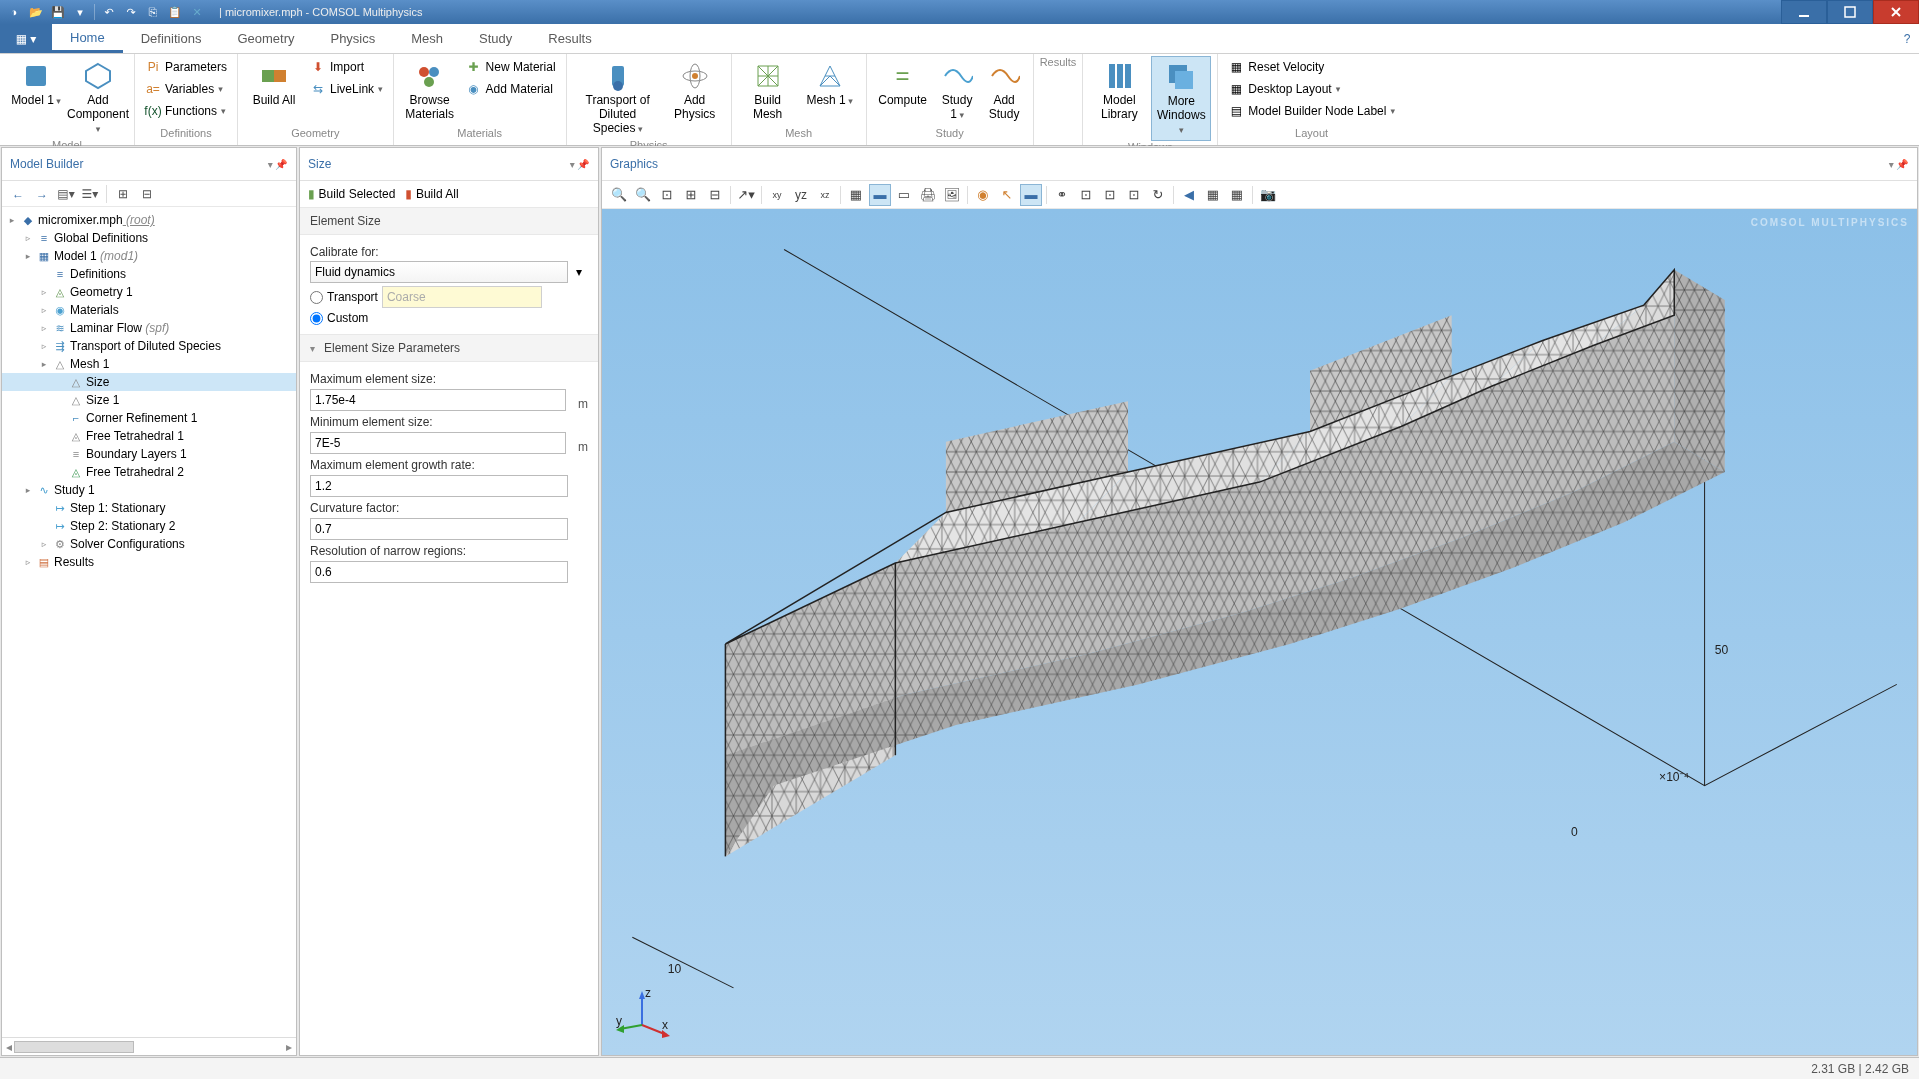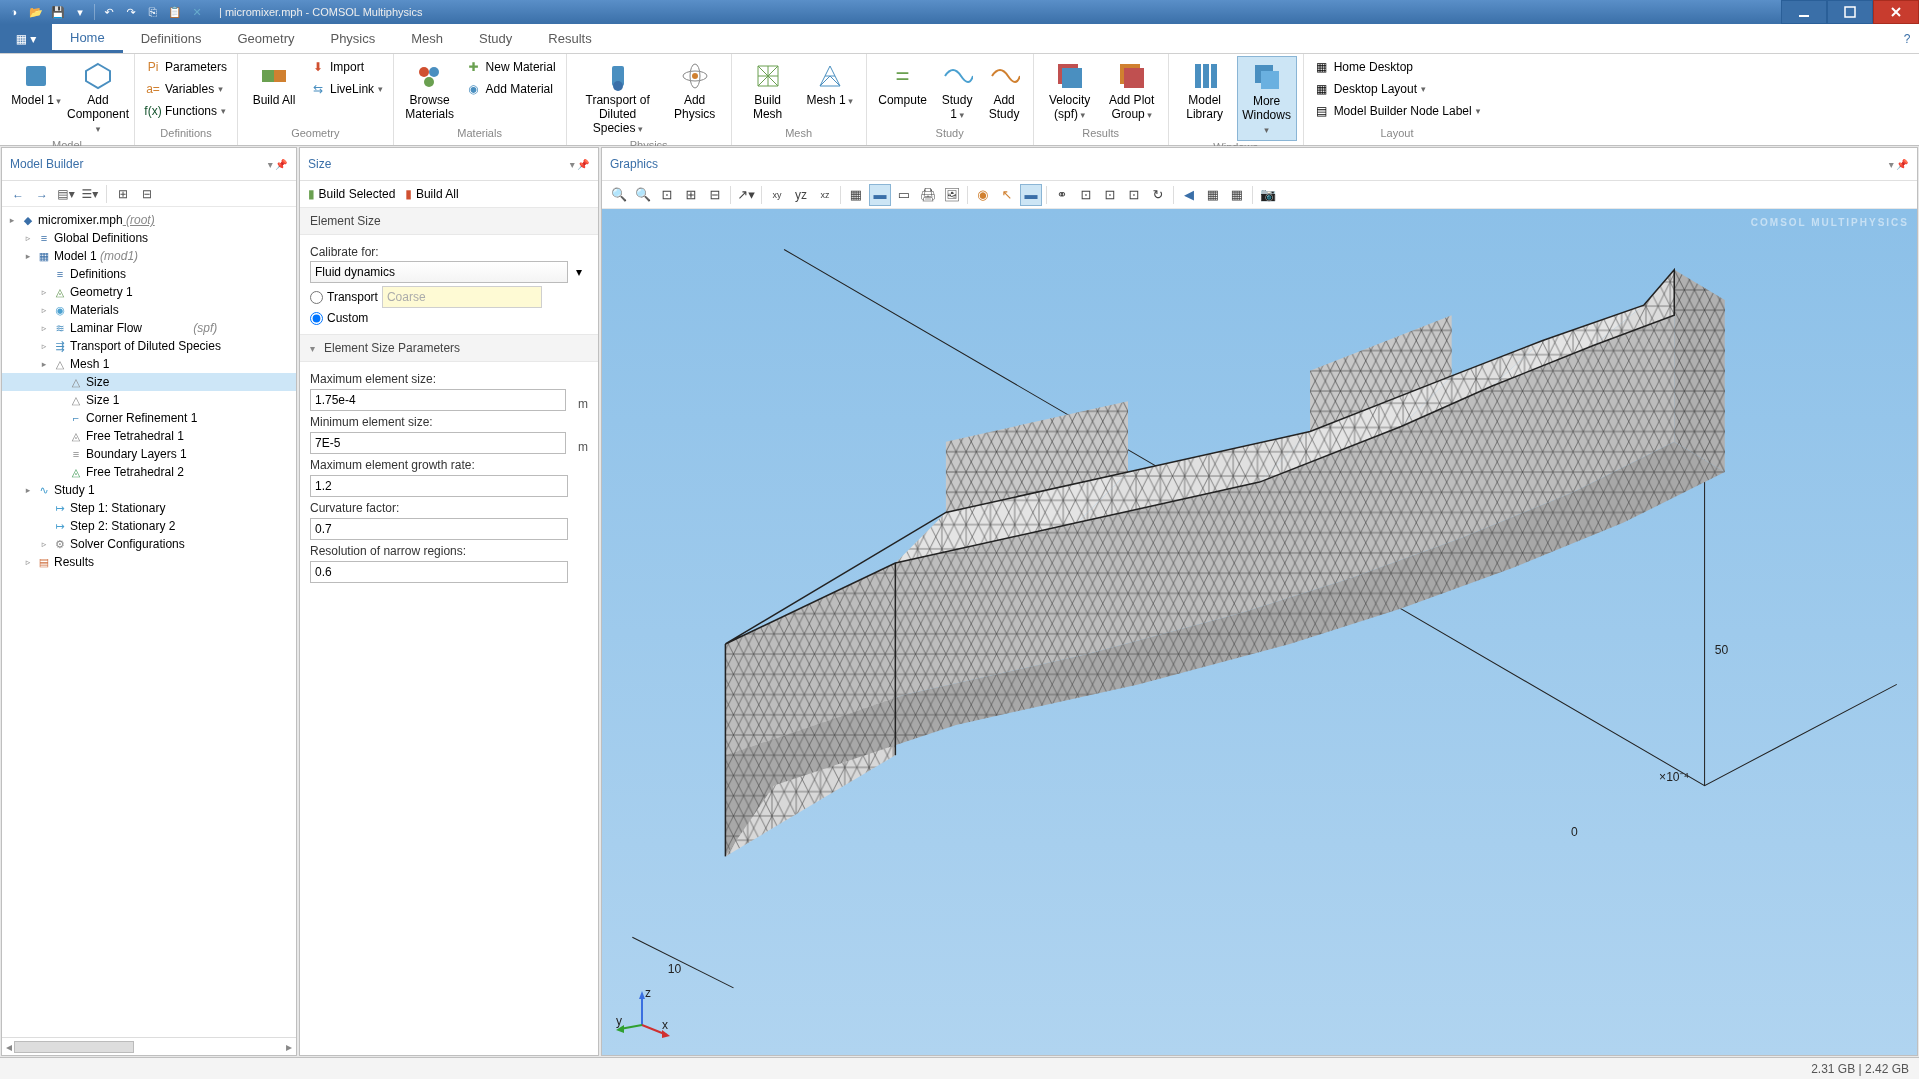--- a/index.html
+++ b/index.html
@@ -303,42 +303,20 @@
               <path d="M4 16 Q12 4 20 16 T32 16" fill="none" stroke="#d08030" stroke-width="2"></path>
             </svg>
           </div>
           <span>Add
 Study</span>
         </div>
     </div>
     <div class="rgroup-label">Study</div>
   </div>
   <div class="rgroup">
-    <div class="rgroup-content">
-      <div class="rbtn-lg">
-          <div class="icon">
-            <svg class="ic-box" viewBox="0 0 32 32">
-              <rect x="4" y="4" width="20" height="20" fill="#c05050"></rect>
-              <rect x="8" y="8" width="20" height="20" fill="#4a8fc0"></rect>
-            </svg>
-          </div>
-          <span class="dropdown-arrow">Velocity
-(spf)</span>
-        </div>
-      <div class="rbtn-lg">
-          <div class="icon">
-            <svg class="ic-box" viewBox="0 0 32 32">
-              <rect x="4" y="4" width="20" height="20" fill="#d08030"></rect>
-              <rect x="8" y="8" width="20" height="20" fill="#c05050"></rect>
-            </svg>
-          </div>
-          <span class="dropdown-arrow">Add Plot
-Group</span>
-        </div>
-    </div>
     <div class="rgroup-label">Results</div>
   </div>
   <div class="rgroup">
     <div class="rgroup-content">
       <div class="rbtn-lg">
           <div class="icon">
             <svg class="ic-box" viewBox="0 0 32 32">
               <rect x="6" y="4" width="6" height="24" fill="#4a8fc0"></rect>
               <rect x="14" y="4" width="6" height="24" fill="#4a8fc0"></rect>
               <rect x="22" y="4" width="6" height="24" fill="#4a8fc0"></rect>
@@ -358,21 +336,21 @@
 Windows</span>
         </div>
     </div>
     <div class="rgroup-label">Windows</div>
   </div>
   <div class="rgroup" style="border-right:none">
     <div class="rgroup-content">
         <div class="rcol">
       <div class="rbtn-sm">
             <span class="icon-sm">▦</span>
-            <span>Home Desktop</span>
+            <span>Reset Velocity</span>
           </div>
       <div class="rbtn-sm dropdown-arrow">
             <span class="icon-sm">▦</span>
             <span>Desktop Layout</span>
           </div>
       <div class="rbtn-sm dropdown-arrow">
             <span class="icon-sm">▤</span>
             <span>Model Builder Node Label</span>
           </div>
     </div>
@@ -424,21 +402,21 @@
           <span>Geometry 1</span>
         </div>
         <div class="tree-item" style="padding-left: 36px;">
           <span class="tw">▹</span>
           <span class="ti-icon" style="color: rgb(74, 160, 208);">◉</span>
           <span>Materials</span>
         </div>
         <div class="tree-item" style="padding-left: 36px;">
           <span class="tw">▹</span>
           <span class="ti-icon" style="color: rgb(74, 143, 192);">≋</span>
-          <span>Laminar Flow<i style="color: rgb(136, 136, 136); margin-left: 48px;"> (spf)</i></span>
+          <span>Laminar Flow<i style="color: rgb(136, 136, 136);"> (spf)</i></span>
         </div>
         <div class="tree-item" style="padding-left: 36px;">
           <span class="tw">▹</span>
           <span class="ti-icon" style="color: rgb(74, 143, 192);">⇶</span>
           <span>Transport of Diluted Species</span>
         </div>
         <div class="tree-item" style="padding-left: 36px;">
           <span class="tw">▸</span>
           <span class="ti-icon" style="color: rgb(136, 136, 136);">△</span>
           <span>Mesh 1</span>

